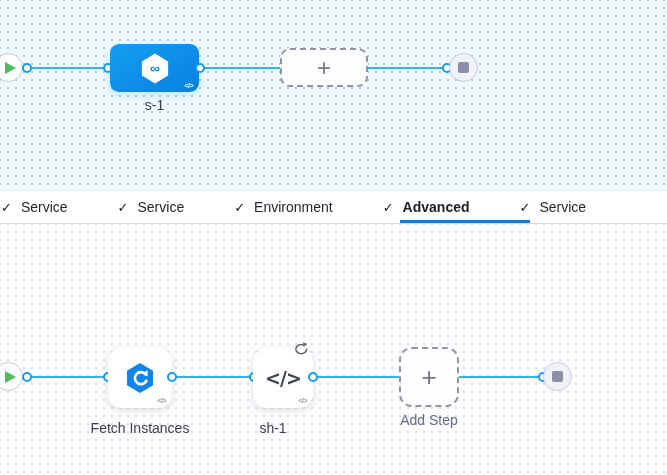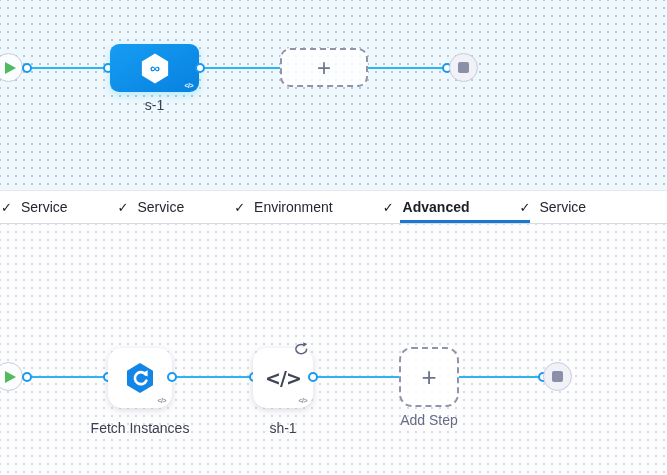--- a/index.html
+++ b/index.html
@@ -171,15 +171,15 @@
   <div class="dashed-box add-step">
     <span>+</span>
   </div>
 
   <div class="port" style="left:537.5px;top:147.5px;"></div>
   <div class="terminal end" style="left:543px;top:138px;">
     <div class="stop-sq"></div>
   </div>
 
   <div class="node-label" style="left:60px;top:196px;width:160px;">Fetch Instances</div>
-  <div class="node-label" style="left:253px;top:196px;width:60px;">sh-1</div>
+  <div class="node-label" style="left:243px;top:196px;width:60px;">sh-1</div>
   <div class="node-label add-label" style="left:379px;top:188px;width:100px;">Add Step</div>
 </div>
 
 </body></html>

